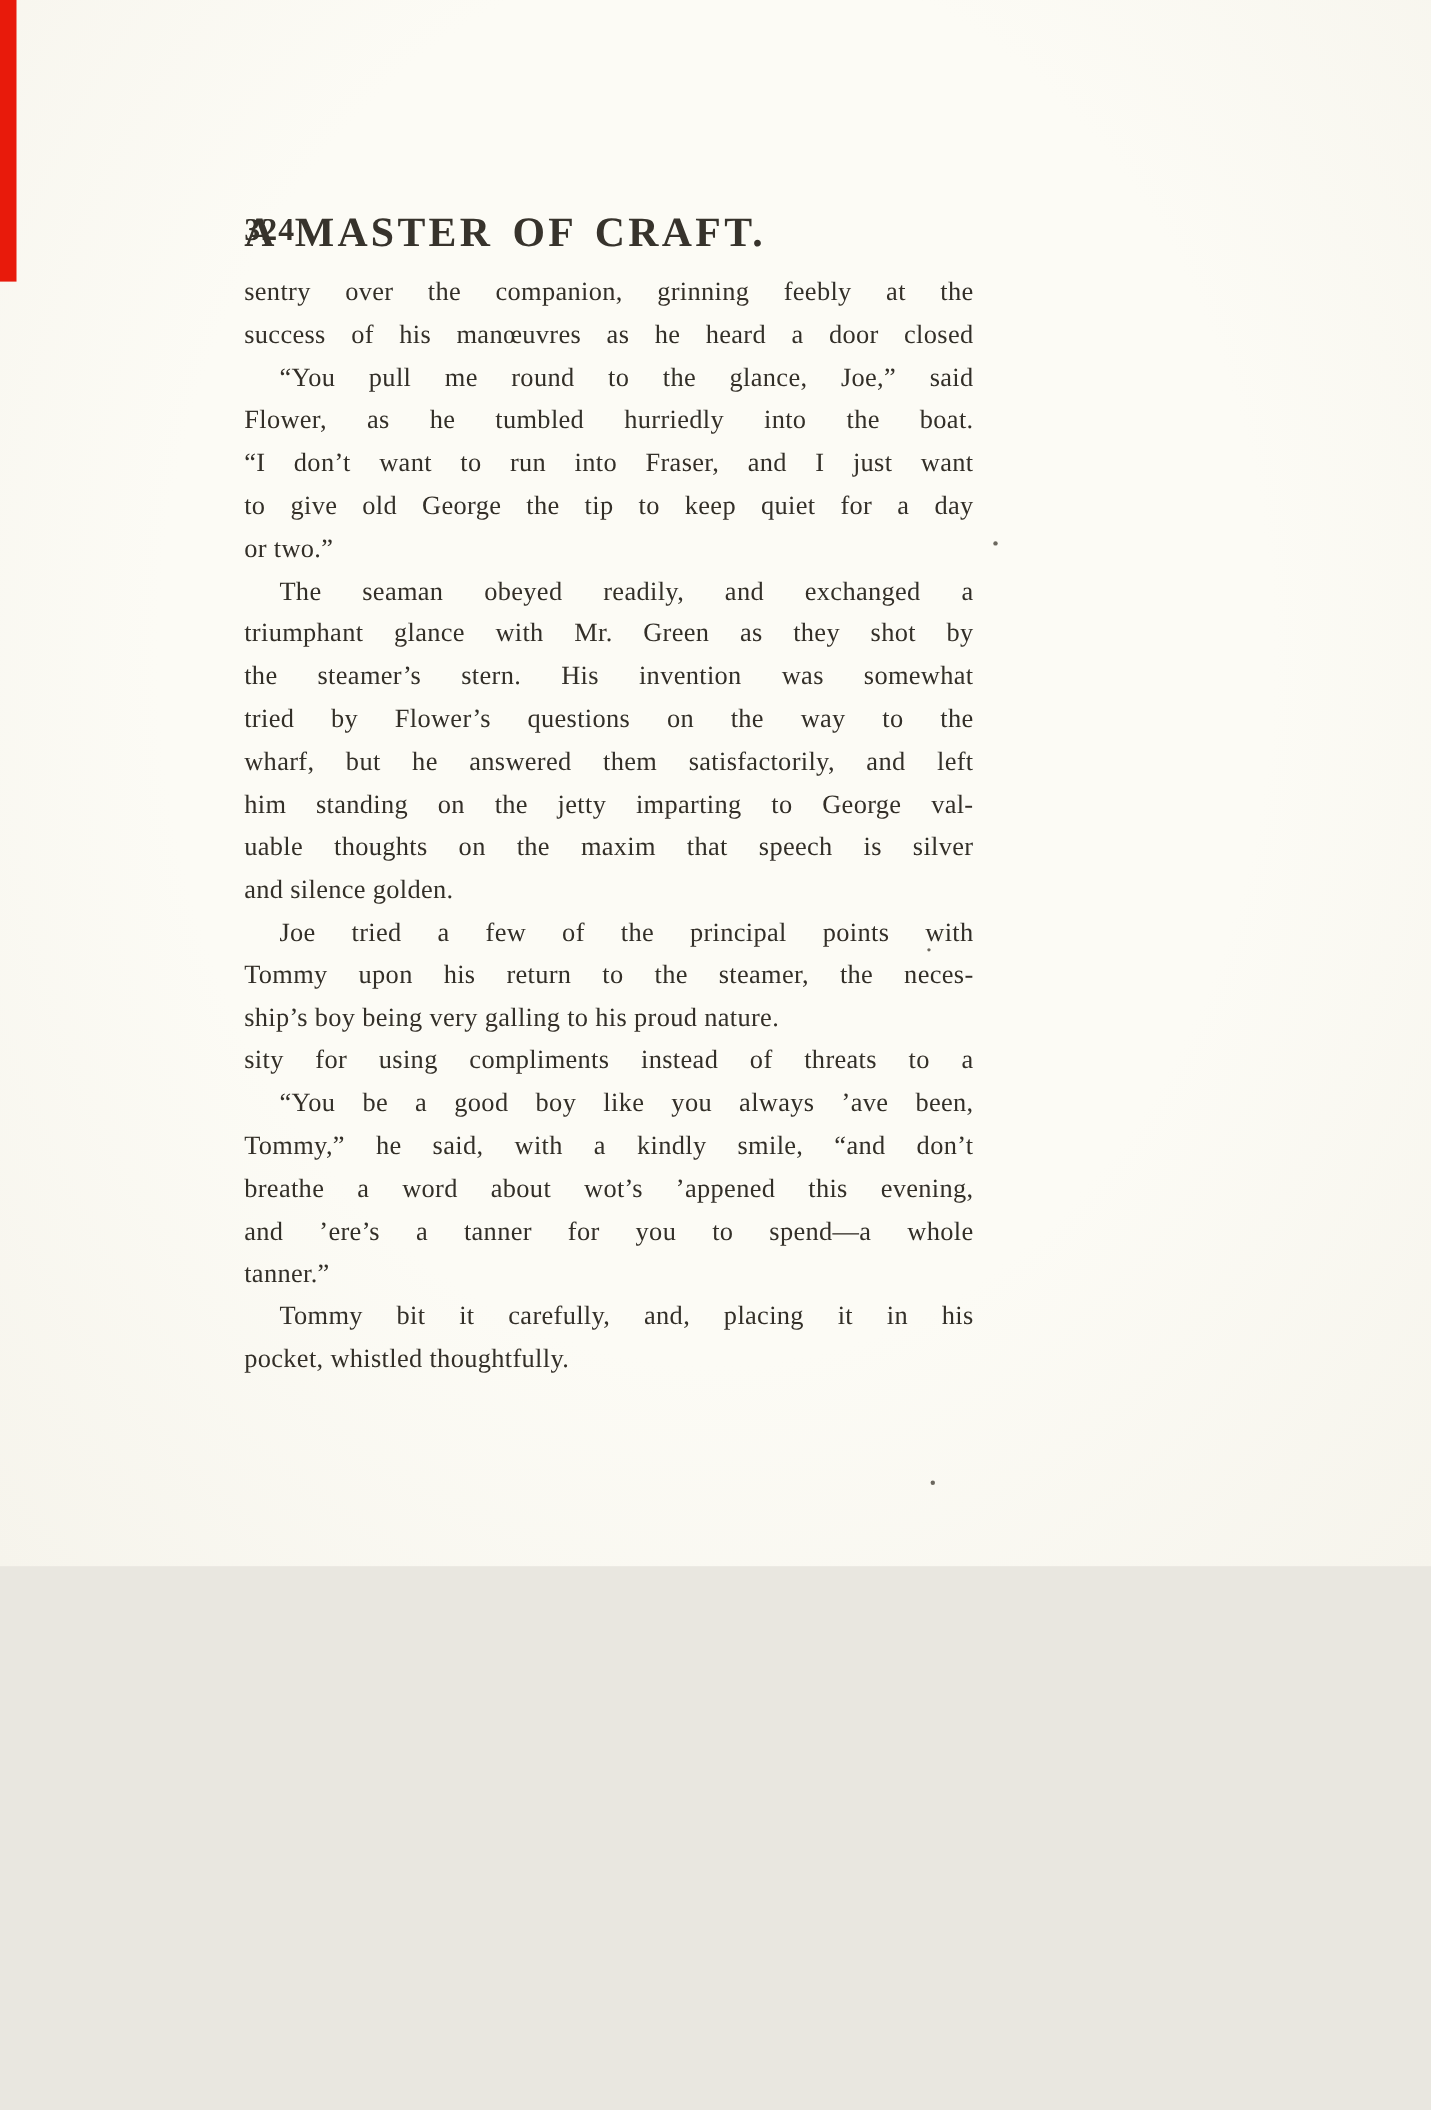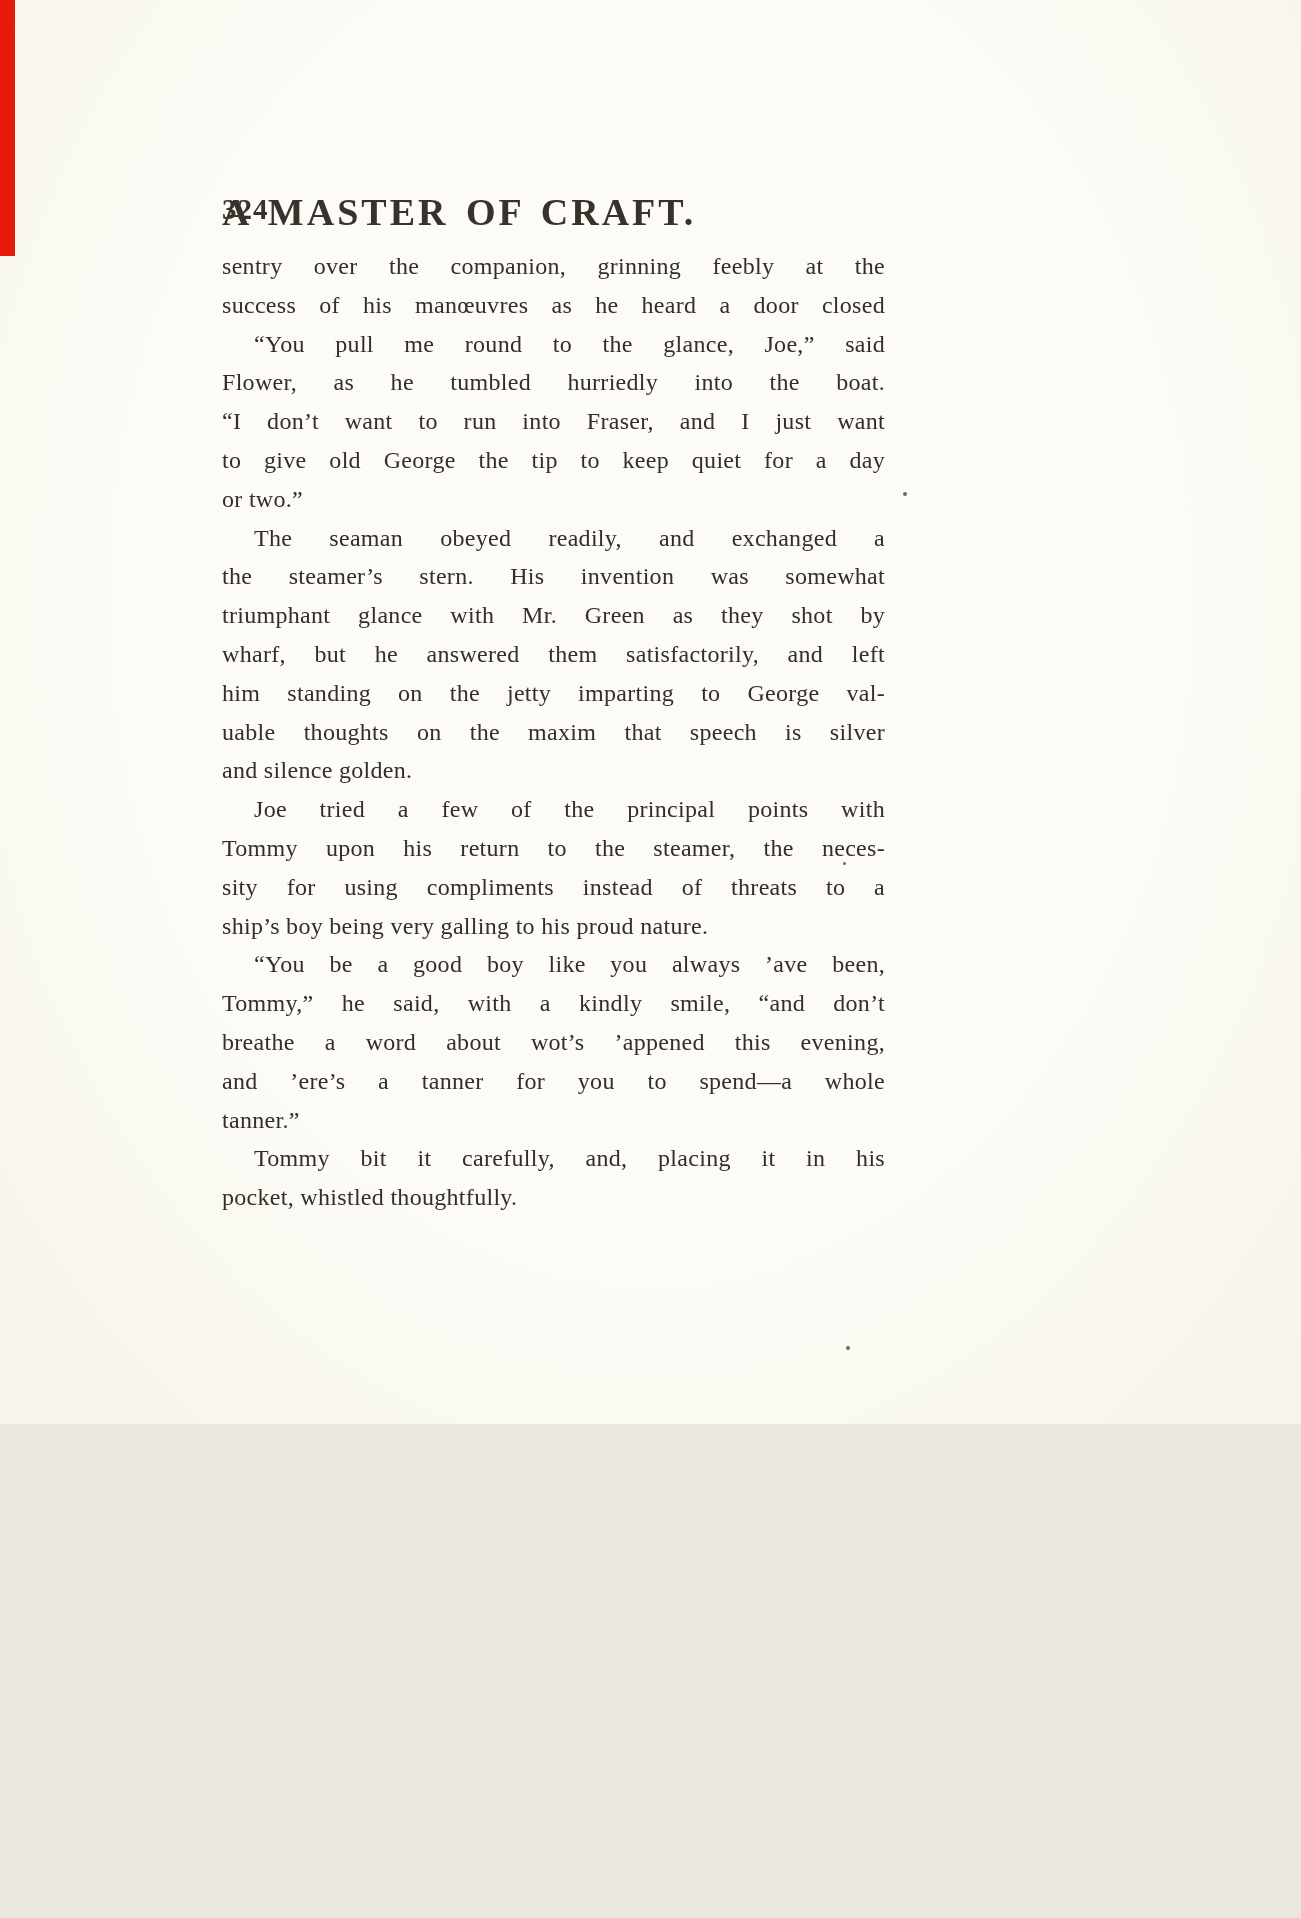--- a/index.html
+++ b/index.html
@@ -95,30 +95,31 @@
 
   <div class="body-text">
       <div class="line">sentry over the companion, grinning feebly at the</div>
       <div class="line">success of his manœuvres as he heard a door closed</div>
       <div class="line indent">“You pull me round to the glance, Joe,” said</div>
       <div class="line">Flower, as he tumbled hurriedly into the boat.</div>
       <div class="line">“I don’t want to run into Fraser, and I just want</div>
       <div class="line">to give old George the tip to keep quiet for a day</div>
       <div class="line last">or two.”</div>
       <div class="line indent">The seaman obeyed readily, and exchanged a</div>
+      <div class="line">triumphant glance with Mr. Green as they shot by</div>
       <div class="line">the steamer’s stern.  His invention was somewhat</div>
-      <div class="line">triumphant glance with Mr. Green as they shot by</div>
+      <div class="line">tried by Flower’s questions on the way to the</div>
       <div class="line">wharf, but he answered them satisfactorily, and left</div>
       <div class="line">him standing on the jetty imparting to George val-</div>
       <div class="line">uable thoughts on the maxim that speech is silver</div>
       <div class="line last">and silence golden.</div>
       <div class="line indent">Joe tried a few of the principal points with</div>
       <div class="line">Tommy upon his return to the steamer, the neces-</div>
+      <div class="line last">ship’s boy being very galling to his proud nature.</div>
       <div class="line">sity for using compliments instead of threats to a</div>
-      <div class="line last">ship’s boy being very galling to his proud nature.</div>
       <div class="line indent">“You be a good boy like you always ’ave been,</div>
       <div class="line">Tommy,” he said, with a kindly smile, “and don’t</div>
       <div class="line">breathe a word about wot’s ’appened this evening,</div>
       <div class="line">and ’ere’s a tanner for you to spend—a whole</div>
       <div class="line last">tanner.”</div>
       <div class="line indent">Tommy bit it carefully, and, placing it in his</div>
       <div class="line last">pocket, whistled thoughtfully.</div>
     </div>
 
   <div class="speck s1"></div>

